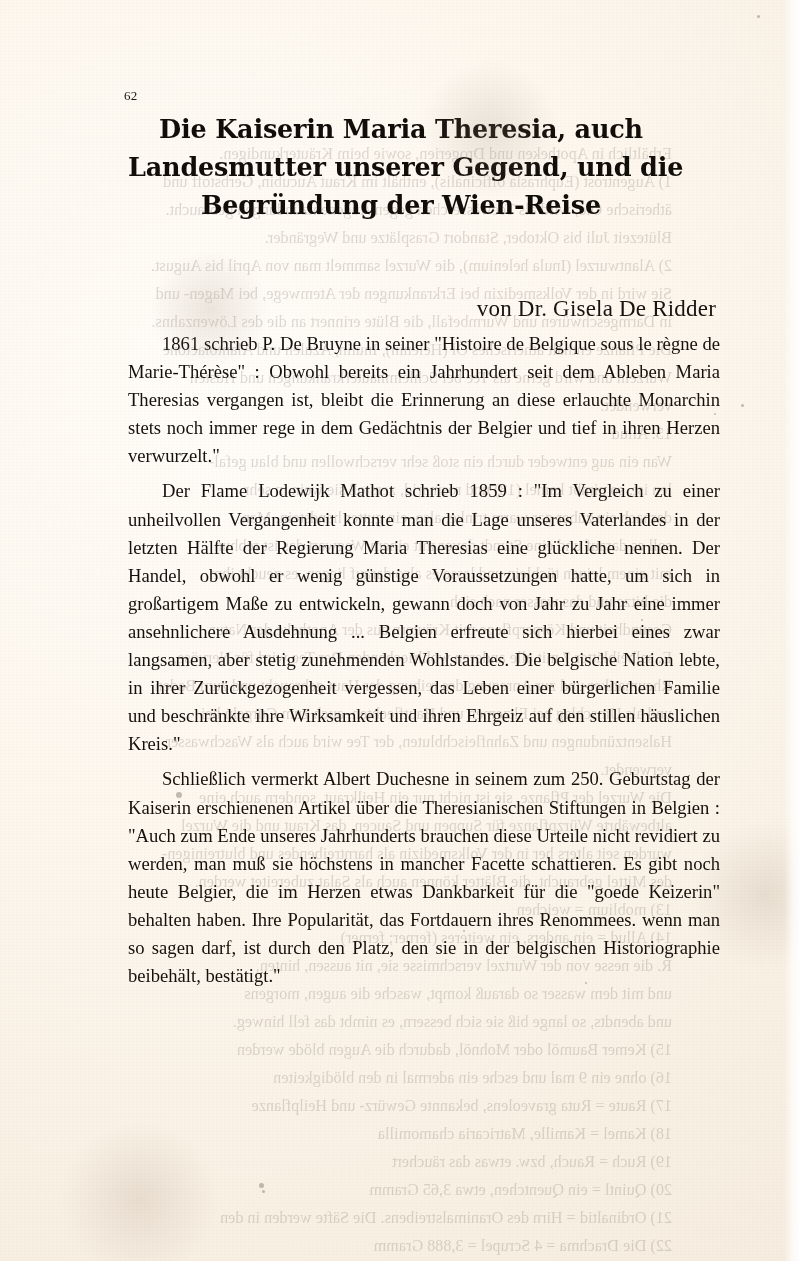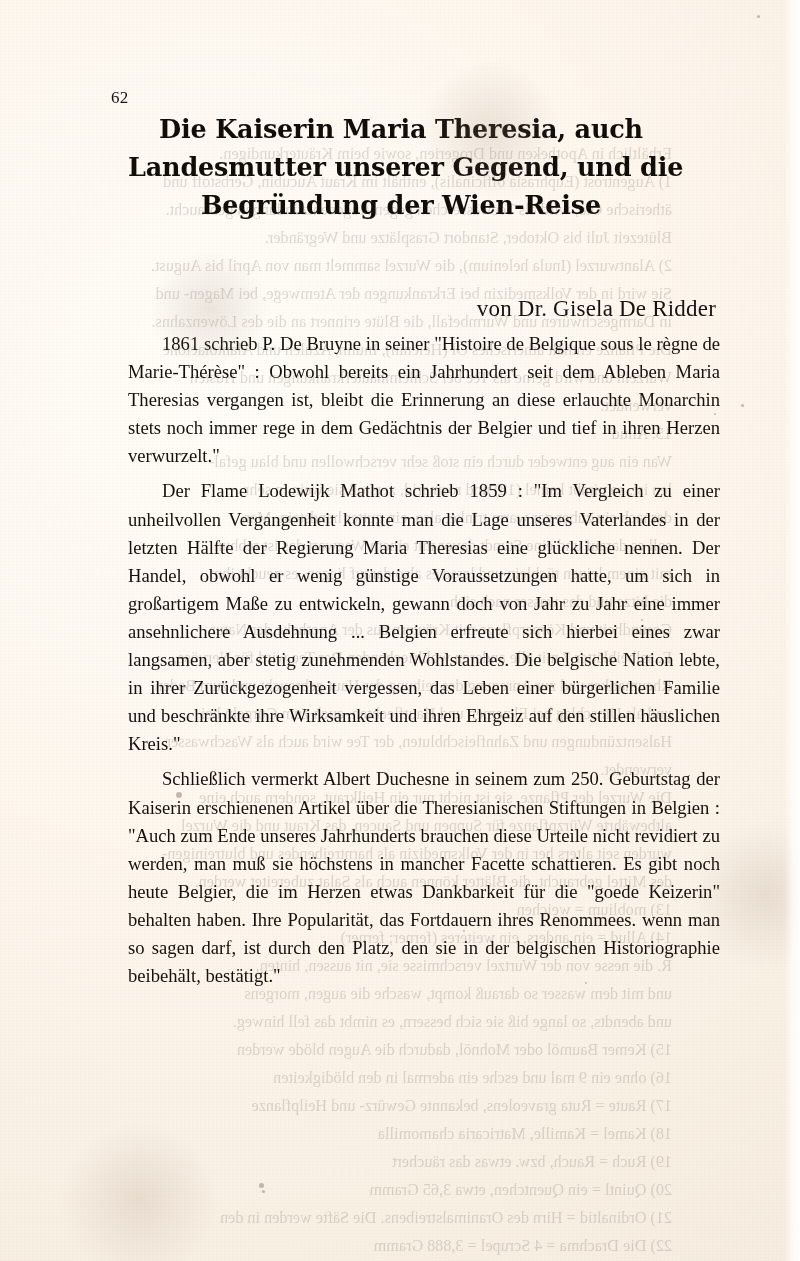--- a/index.html
+++ b/index.html
@@ -78,23 +78,23 @@
   
   .content {
     position: absolute;
     left: 0;
     top: 0;
     width: 800px;
   }
 
   .folio {
     position: absolute;
-    left: 111px;
+    left: 124px;
     top: 88px;
-    font-size: 17px;
+    font-size: 13px;
     letter-spacing: .3px;
   }
 
   .title-block {
     position: absolute;
     left: 128px;
     top: 110px;
     width: 546px;
     text-align: center;
   }

